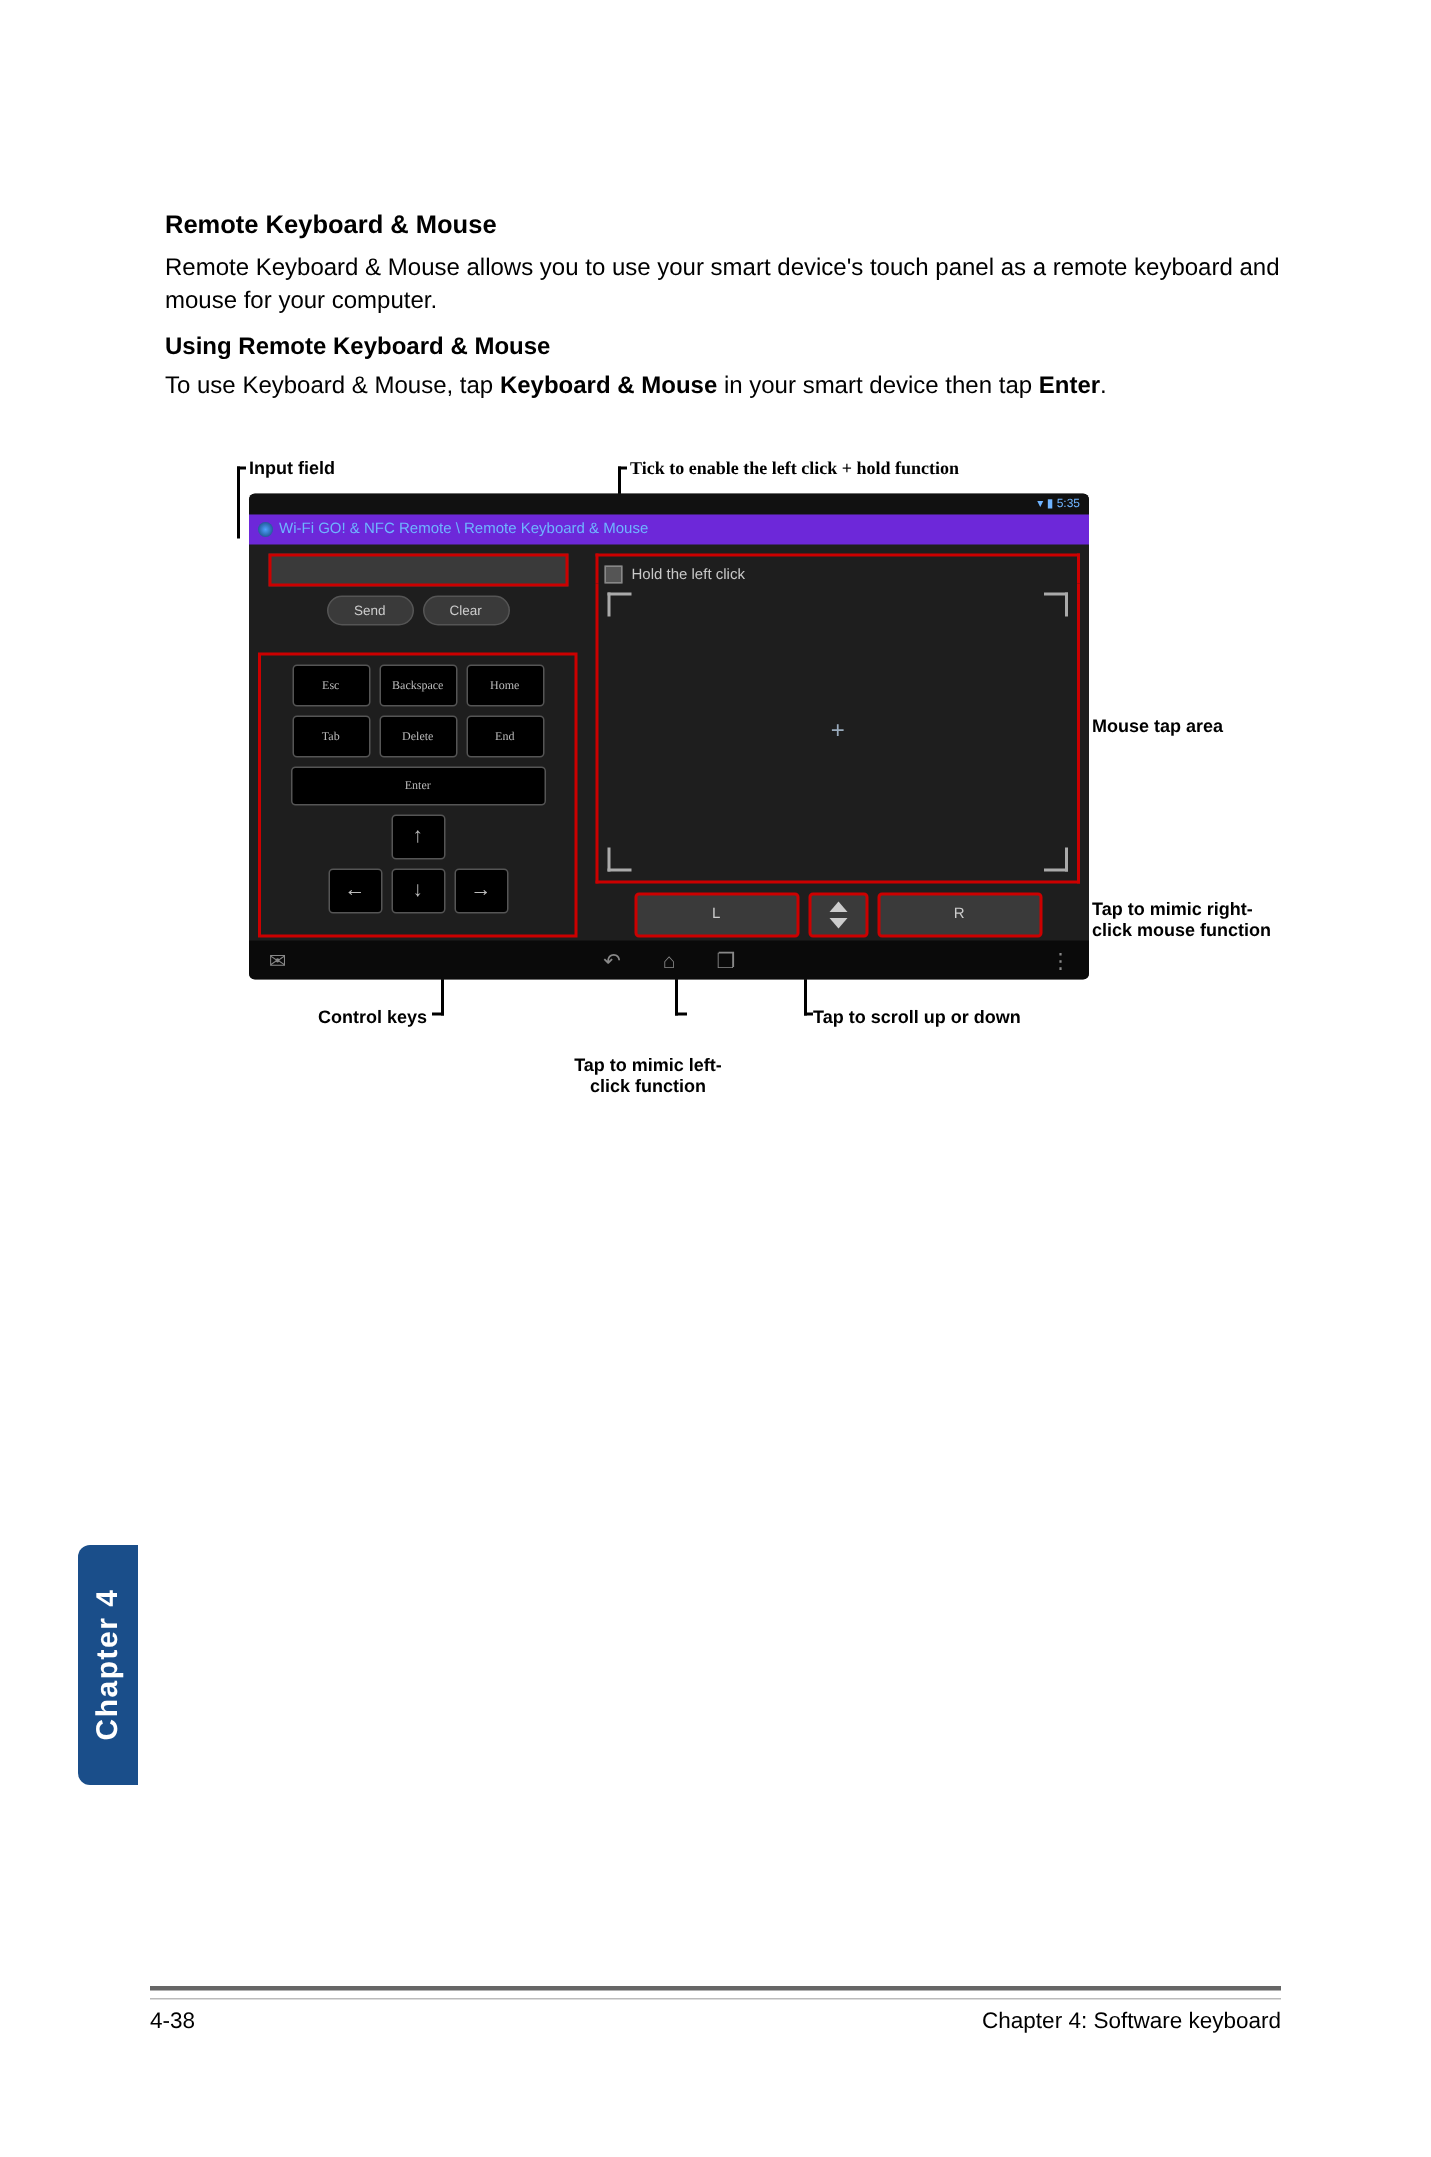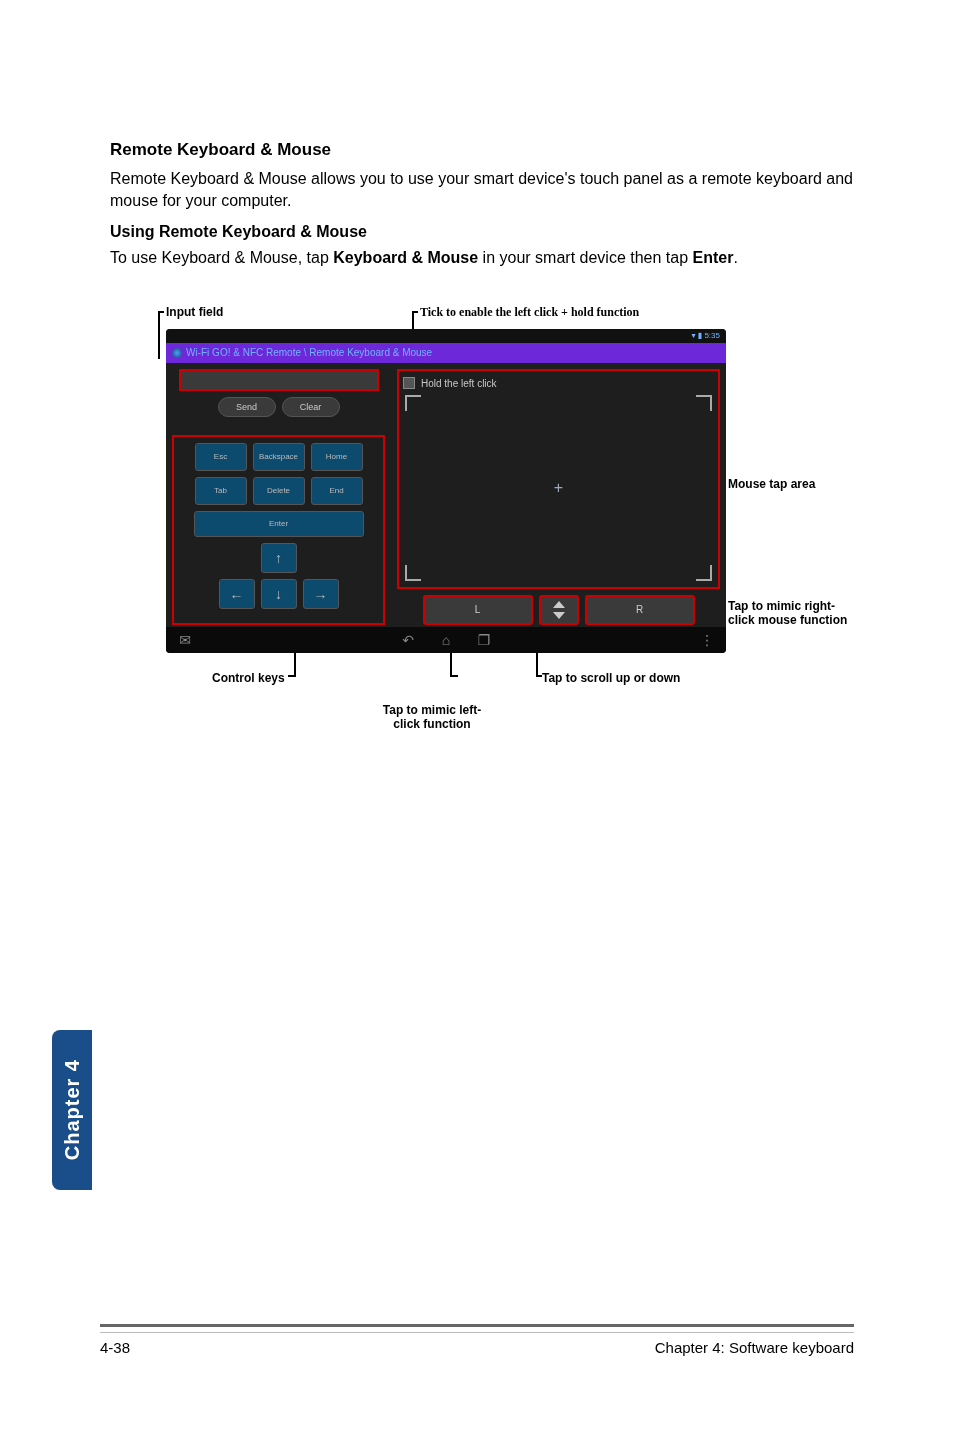--- a/index.html
+++ b/index.html
@@ -26,21 +26,21 @@
   .leftpane { width: 225px; position: relative; padding: 6px; }
   .rightpane { flex: 1; position: relative; padding: 6px; }
 
   .inputrow { position: relative; }
   .textbar { width: 200px; height: 22px; background: #3a3a3a; border: 2px solid #c00; margin: 0 auto; }
   .btnrow { display: flex; gap: 6px; justify-content: center; margin-top: 6px; }
   .tbtn { width: 58px; height: 20px; background: #3a3a3a; border: 1px solid #555; border-radius: 10px; display: flex; align-items: center; justify-content: center; font-size: 9px; color: #ccc; }
 
   .keysblock { margin-top: 18px; border: 2px solid #c00; padding: 6px 4px 8px 4px; }
   .krow { display: flex; gap: 6px; justify-content: center; margin-bottom: 6px; }
-  .key { background: #0c4a6e; border: 1px solid #555; border-radius: 3px; display: flex; align-items: center; justify-content: center; font-size: 8px; color: #bbb; }
+  .key { background: #000000; border: 1px solid #555; border-radius: 3px; display: flex; align-items: center; justify-content: center; font-size: 8px; color: #bbb; font-family: Liberation Serif, serif; }
   .ks { width: 52px; height: 28px; }
   .kw { width: 170px; height: 26px; }
   .karrow { width: 36px; height: 30px; font-size: 14px; }
 
   .holdrow { display: flex; align-items: flex-end; gap: 6px; height: 20px; border: 2px solid #c00; border-bottom: none; padding-left: 4px; }
   .chk { width: 12px; height: 12px; background: #555; border: 1px solid #888; }
   .taparea { border: 2px solid #c00; border-top: none; height: 200px; display: flex; align-items: center; justify-content: center; position: relative; }
   .corner { position: absolute; width: 16px; height: 16px; border: 2px solid #aaa; }
   .corner.tl { top: 6px; left: 6px; border-right: none; border-bottom: none; }
   .corner.tr { top: 6px; right: 6px; border-left: none; border-bottom: none; }

